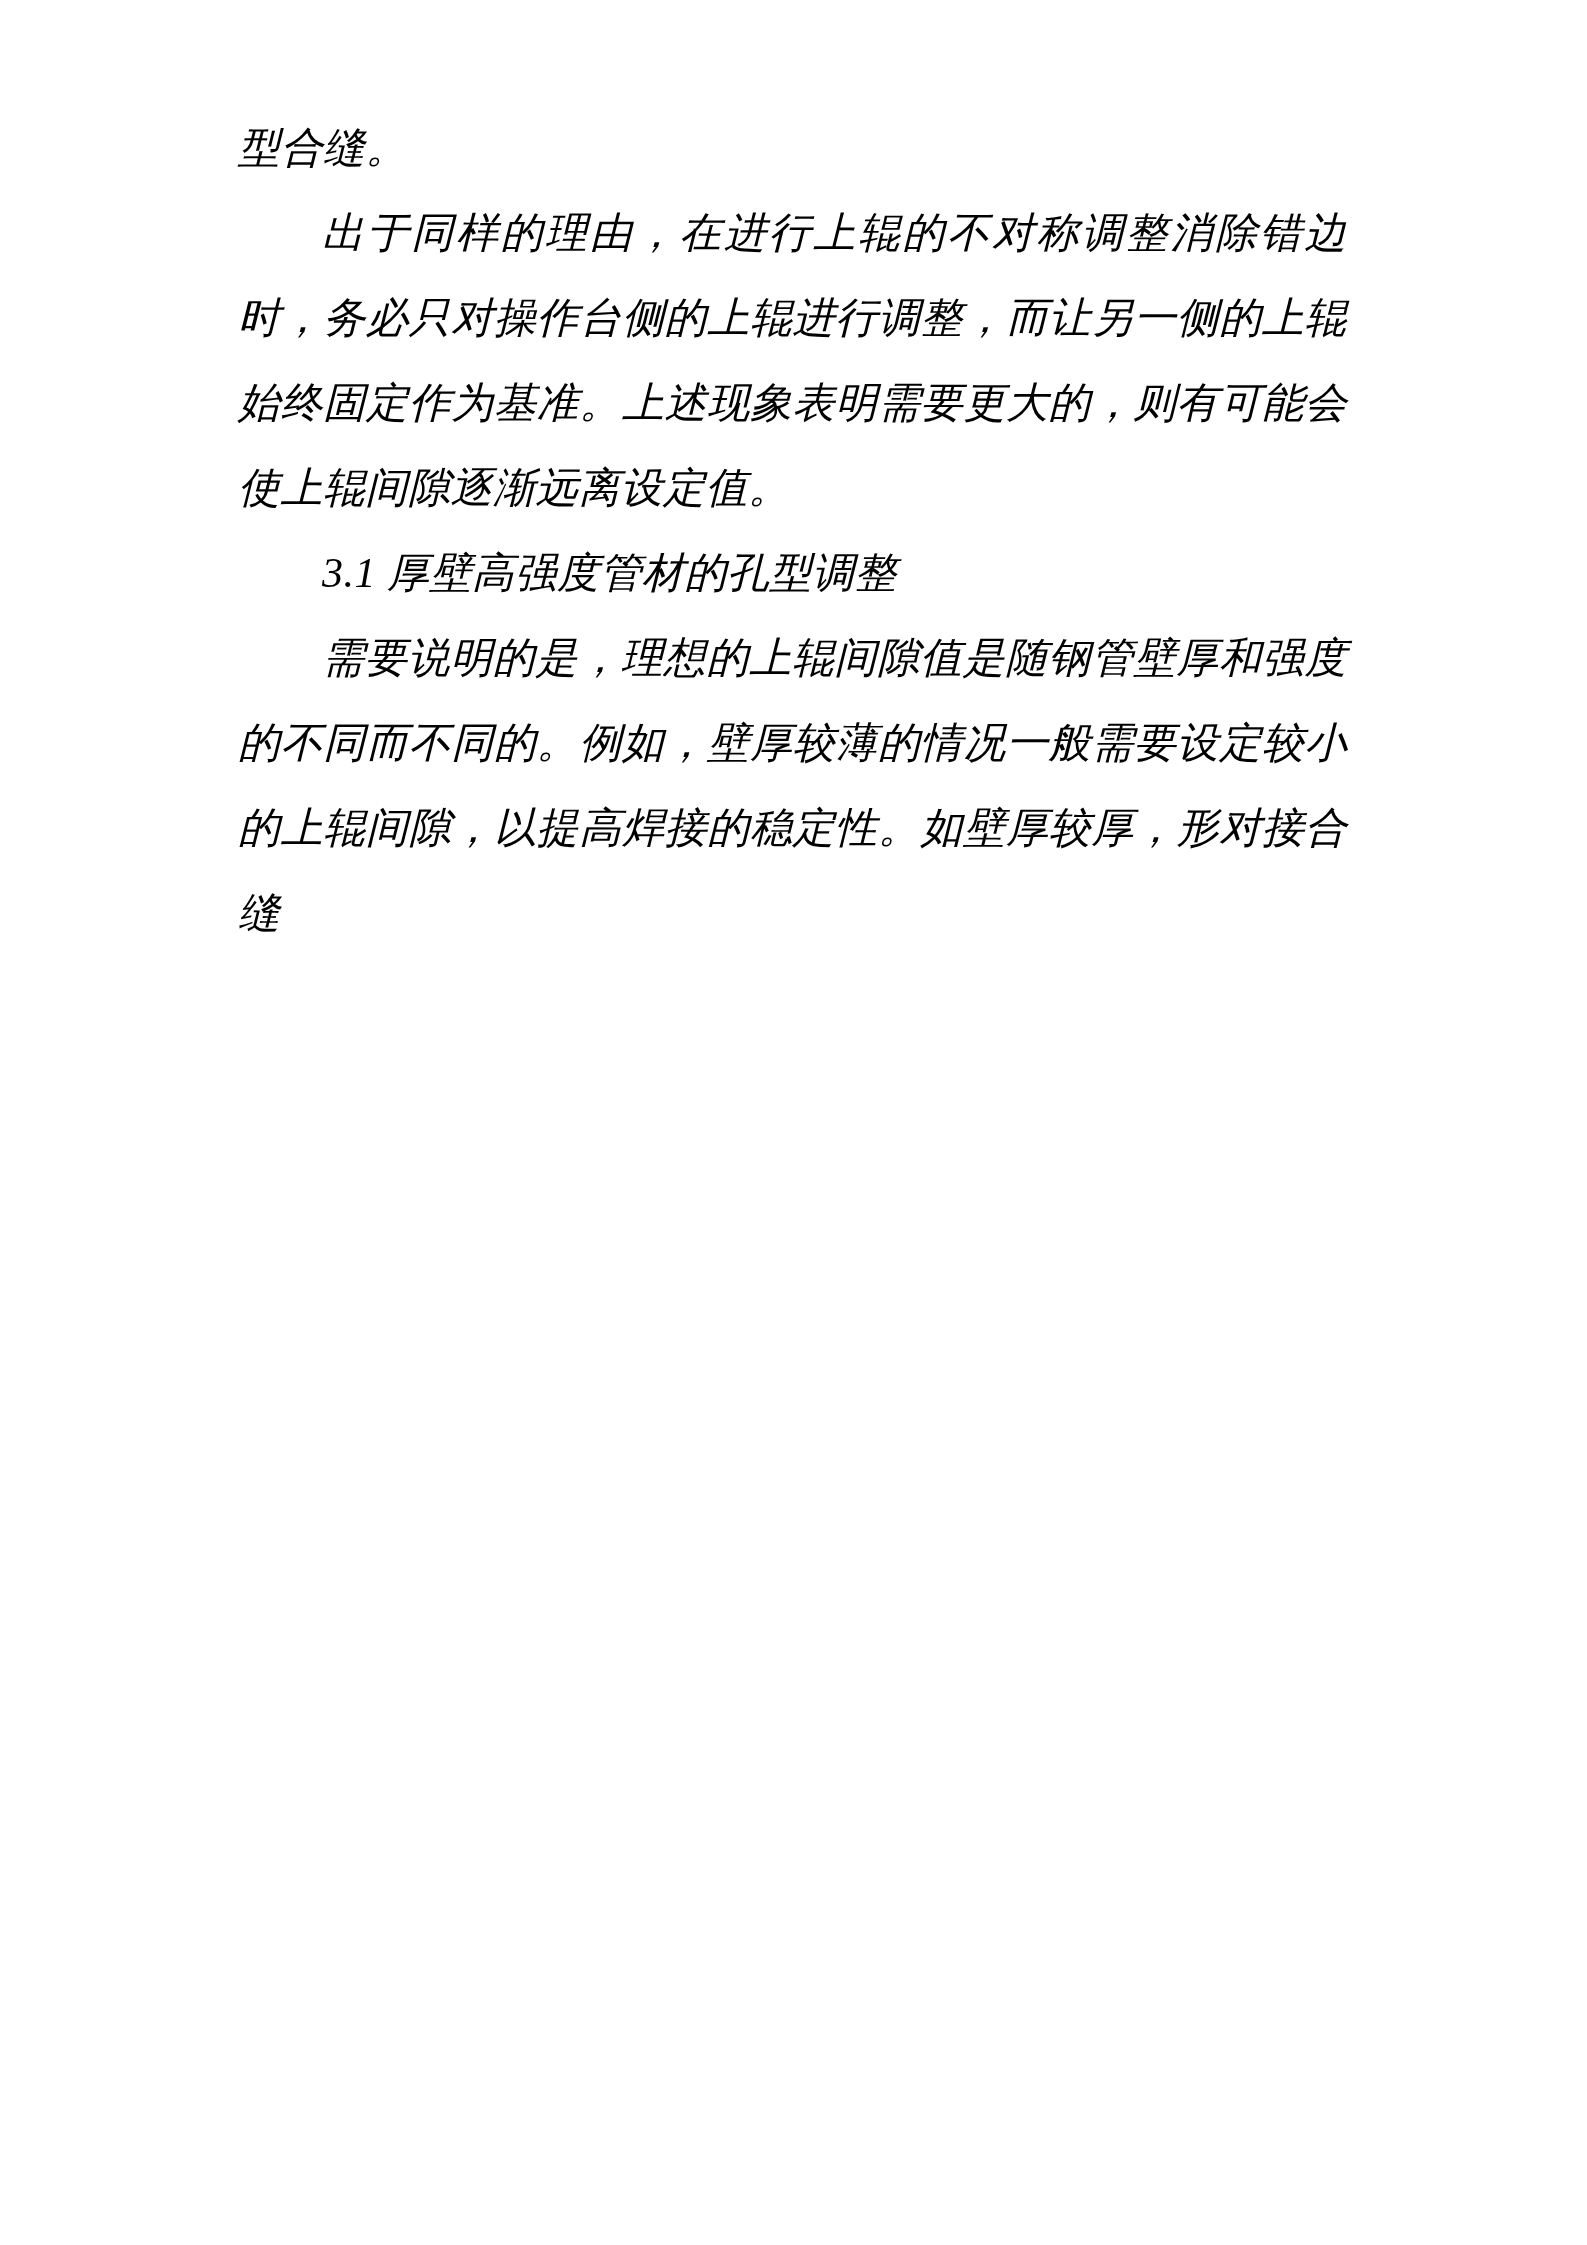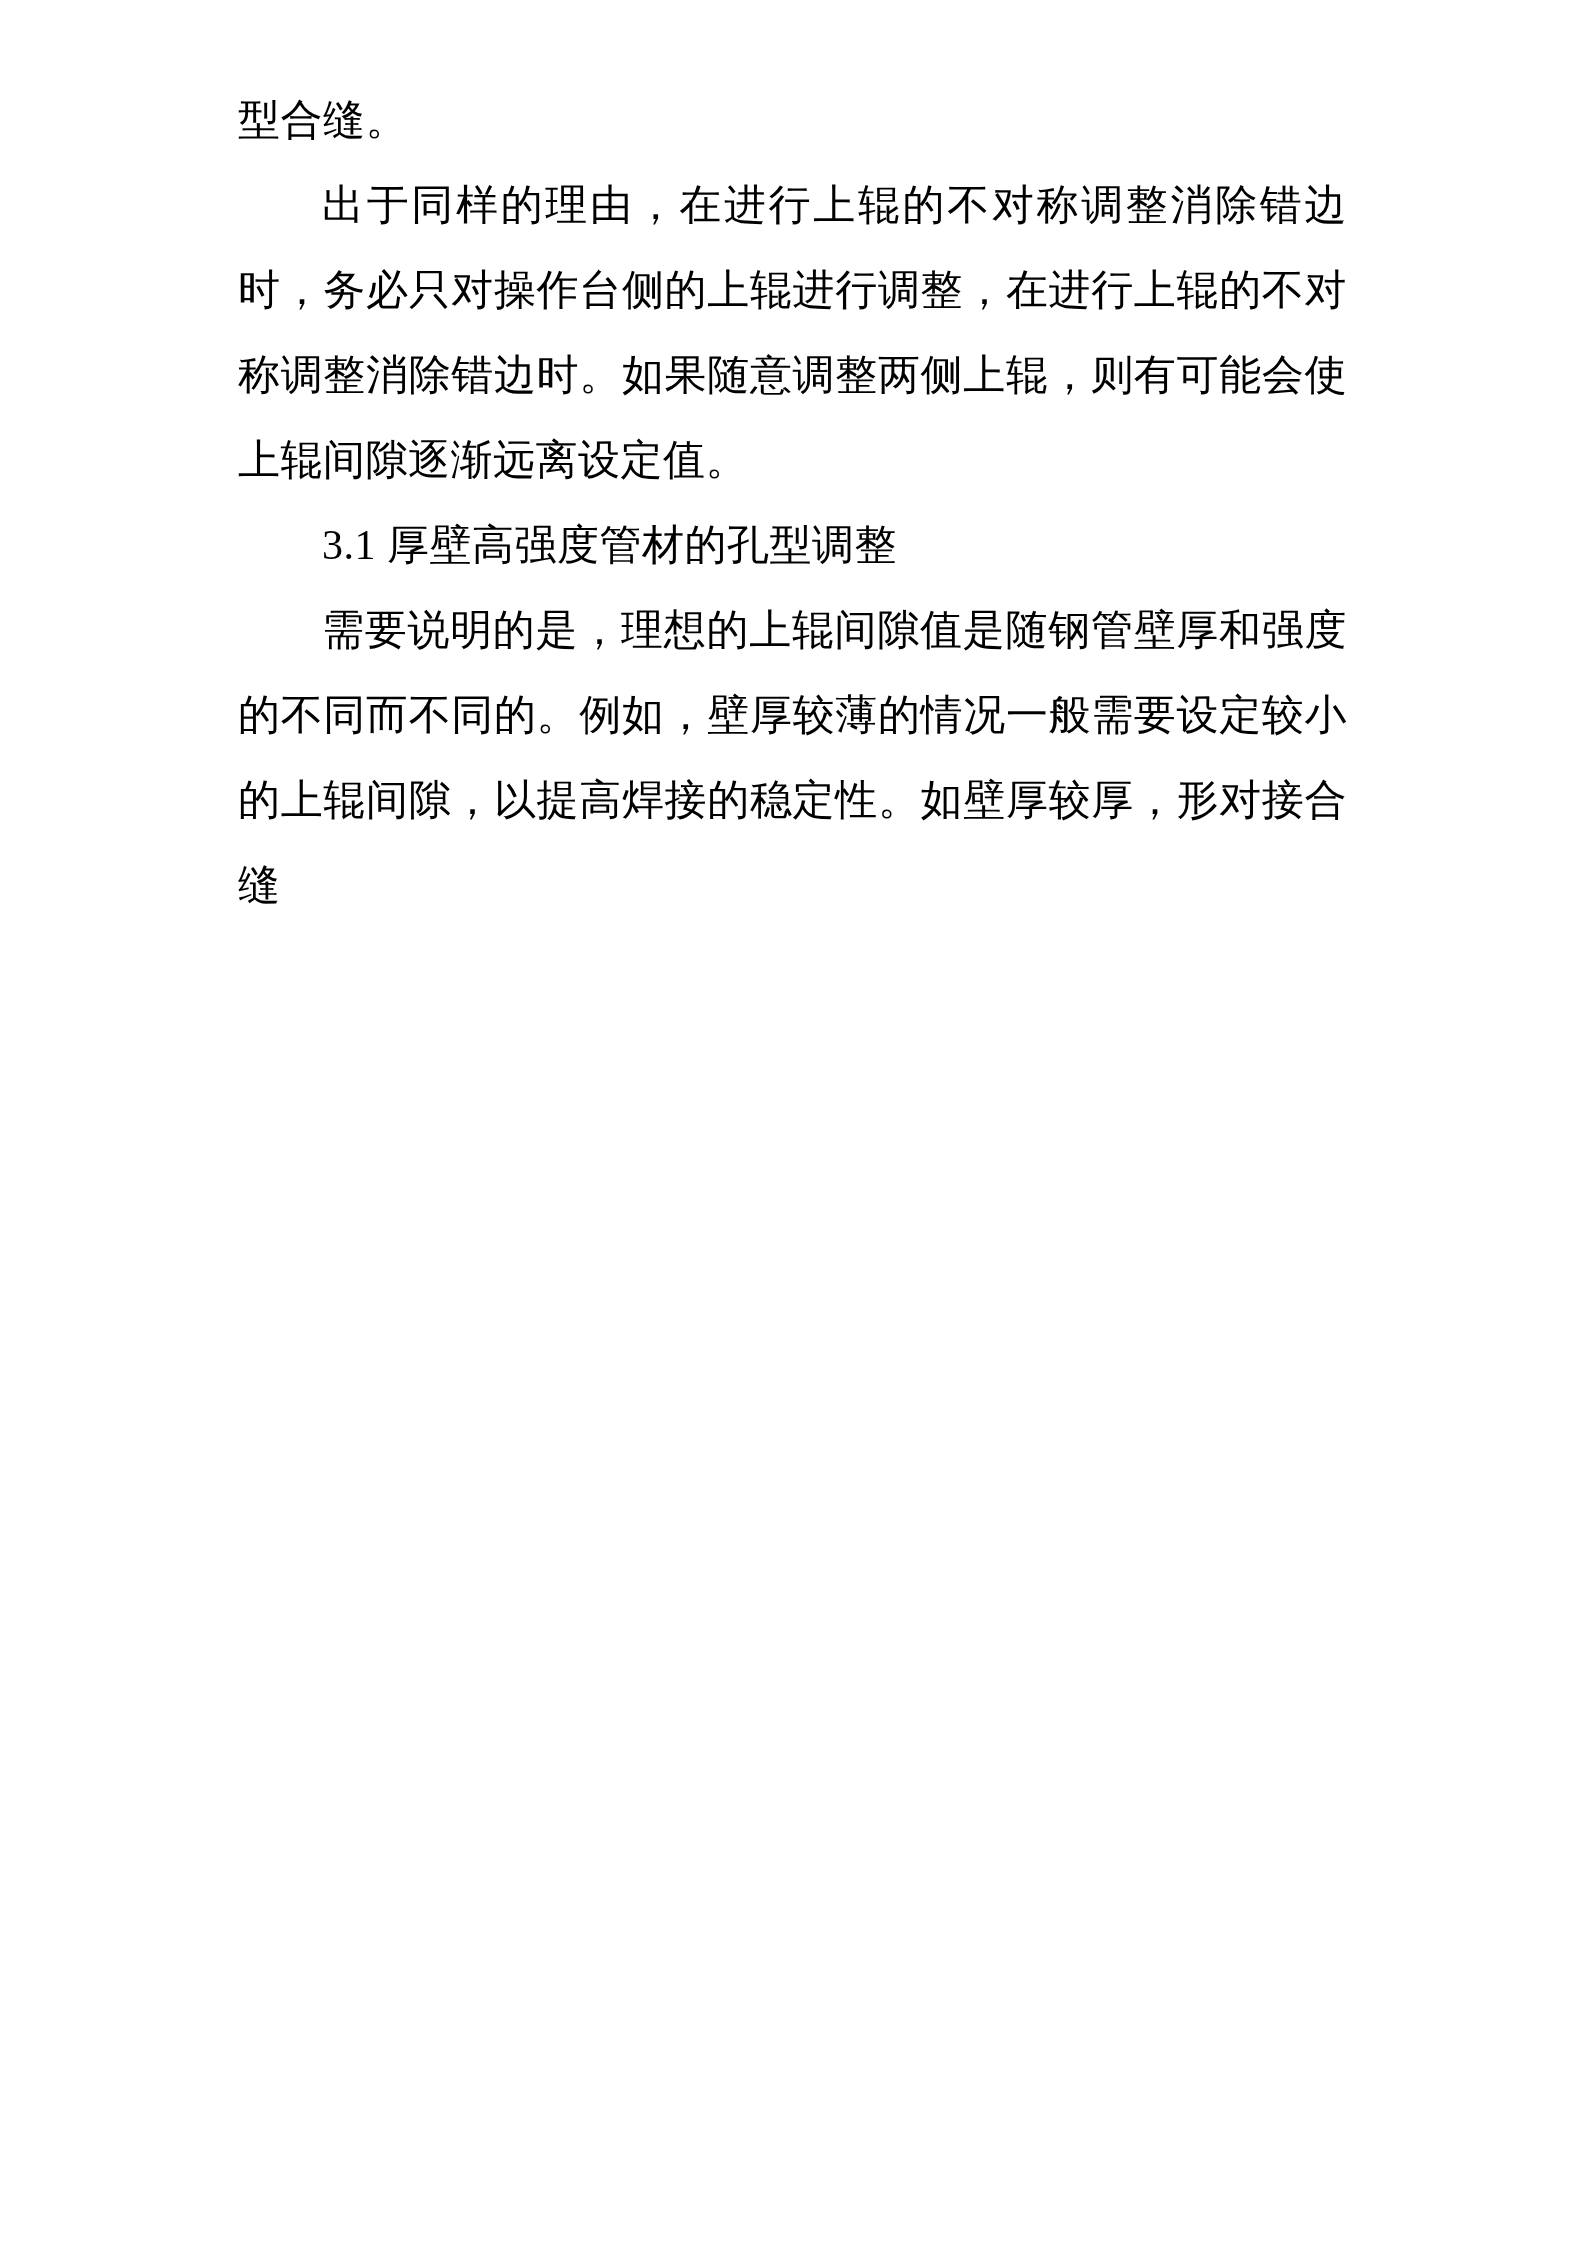--- a/index.html
+++ b/index.html
@@ -11,22 +11,23 @@
     height: 2245px;
     background: #ffffff;
     color: #000000;
     font-family: "Liberation Serif", "DejaVu Serif", serif;
     overflow: hidden;
   }
   .page {
     box-sizing: border-box;
     width: 1587px;
     height: 2245px;
-    padding: 78px 240px 0 238px;
+    padding: 106px 240px 0 238px;
     background: #ffffff;
+    font-style: italic;
   }
   .doc p {
     margin: 0;
     padding: 0;
     font-size: 42px;
     line-height: 85px;
     letter-spacing: 0.5px;
     text-align: justify;
     text-justify: inter-ideograph;
     text-align-last: left;
@@ -39,17 +40,17 @@
   .doc p.bold {
     font-weight: 700;
   }
 </style>
 </head>
 <body>
 
 <div class="page">
   <div class="doc">
     <p class="plain">型合缝。</p>
-    <p class="indent">出于同样的理由，在进行上辊的不对称调整消除错边时，务必只对操作台侧的上辊进行调整，在进行上辊的不对称调整消除错边时。如果随意调整两侧上辊，则有可能会使上辊间隙逐渐远离设定值。</p>
+    <p class="indent">出于同样的理由，在进行上辊的不对称调整消除错边时，务必只对操作台侧的上辊进行调整，而让另一侧的上辊始终固定作为基准。上述现象表明需要更大的，则有可能会使上辊间隙逐渐远离设定值。</p>
     <p class="indent">3.1 厚壁高强度管材的孔型调整</p>
     <p class="indent">需要说明的是，理想的上辊间隙值是随钢管壁厚和强度的不同而不同的。例如，壁厚较薄的情况一般需要设定较小的上辊间隙，以提高焊接的稳定性。如壁厚较厚，形对接合缝</p>
   </div>
 </div>
 
 </body></html>

